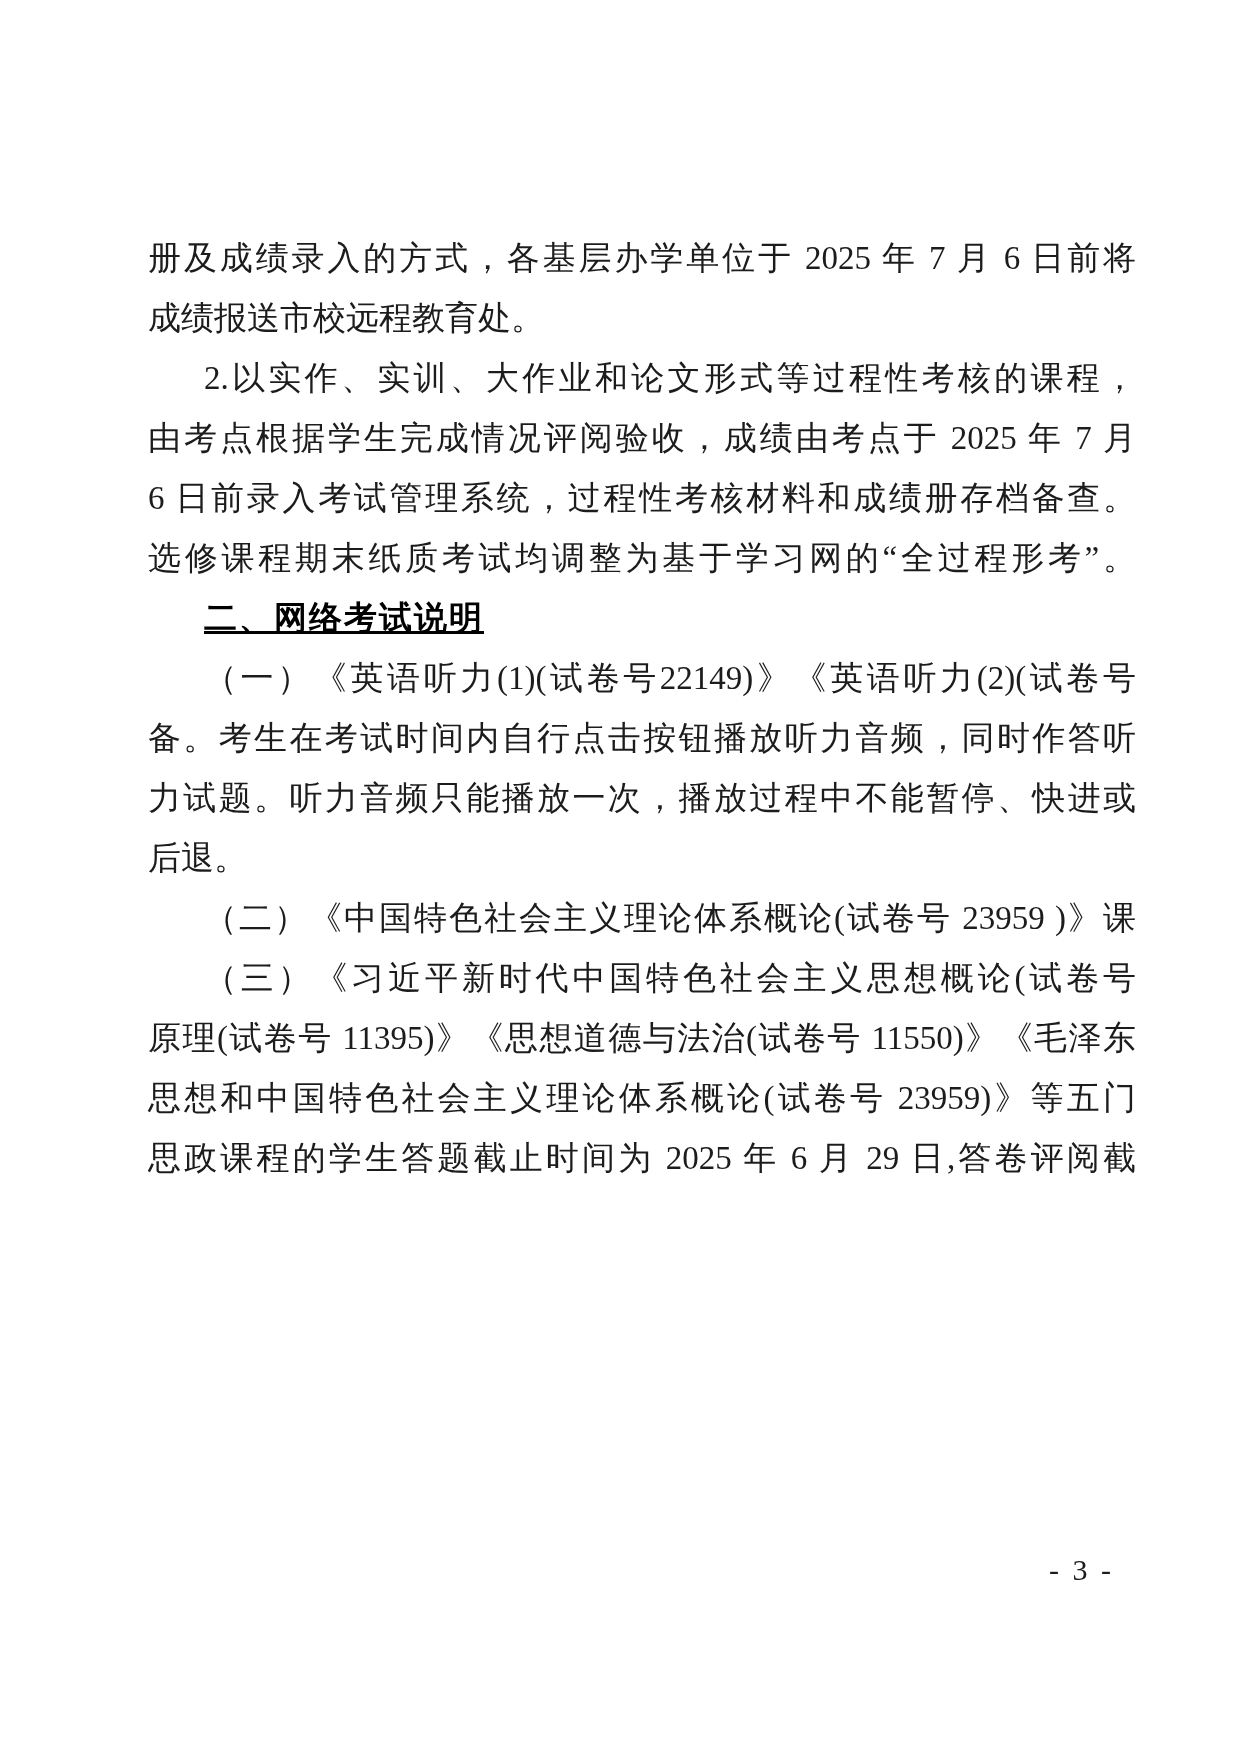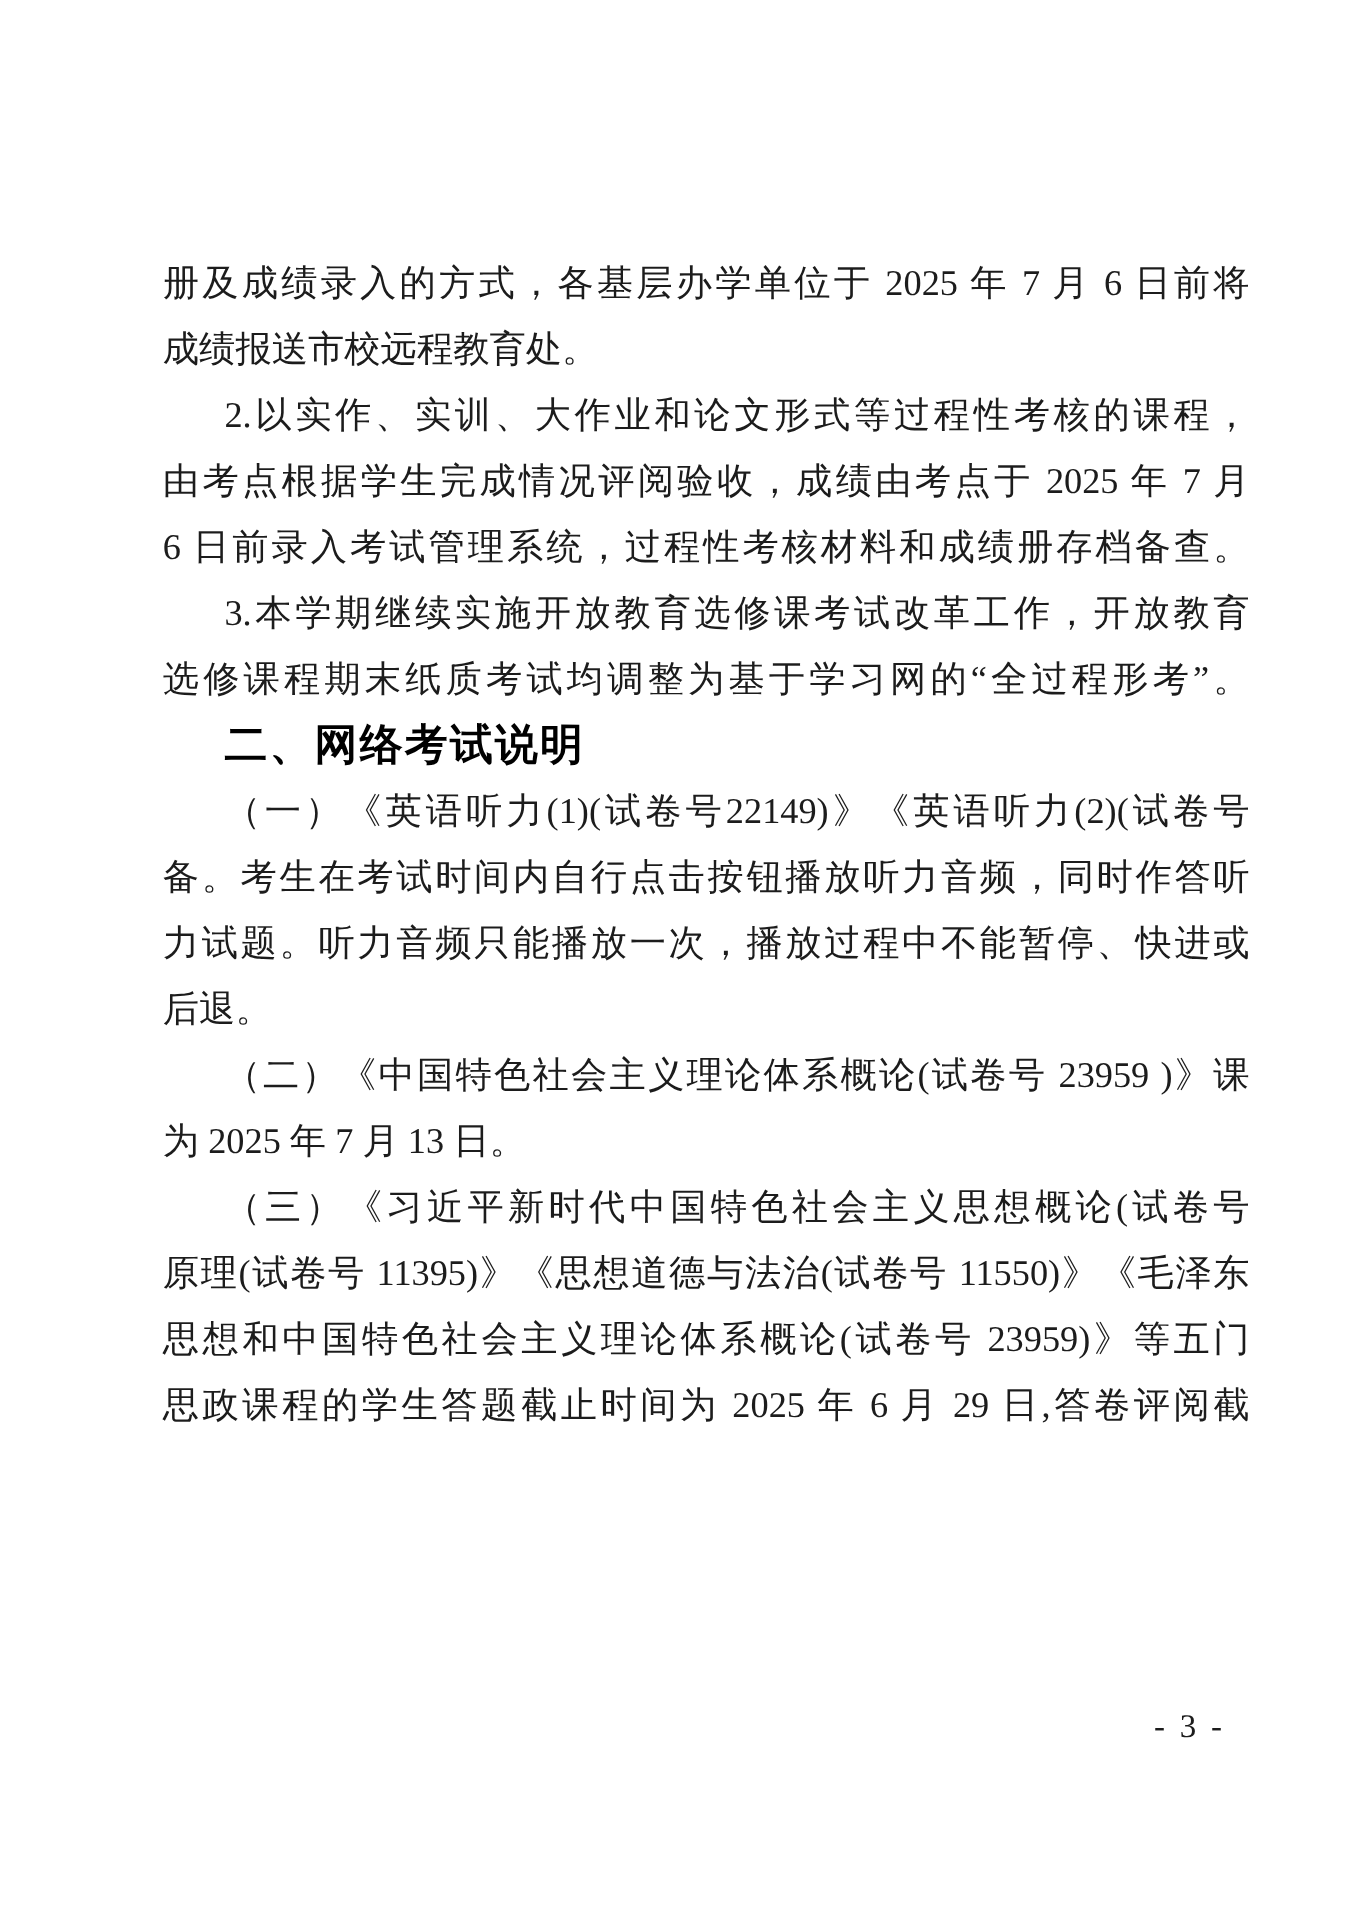--- a/index.html
+++ b/index.html
@@ -35,24 +35,25 @@
     text-align: right;
     text-align-last: left;
   }
   .indent {
     padding-left: 56px;
   }
   .heading {
     font-family: "Liberation Sans", "DejaVu Sans", sans-serif;
     font-weight: 700;
     color: #000000;
-    font-size: 39px;
+    font-size: 33px;
     letter-spacing: 2px;
     text-align: left;
     text-align-last: left;
+    text-decoration: underline;
   }
   .footer {
     position: absolute;
     top: 1550px;
     right: 150px;
     height: 40px;
     line-height: 40px;
     font-size: 30px;
     letter-spacing: 3px;
     color: #1c1c1c;
@@ -62,28 +63,26 @@
 </head>
 <body>
 
 <div class="page">
   <div class="doc-body">
     <div class="line fill">册及成绩录入的方式，各基层办学单位于 2025 年 7 月 6 日前将</div>
     <div class="line end">成绩报送市校远程教育处。</div>
     <div class="line fill indent">2.以实作、实训、大作业和论文形式等过程性考核的课程，</div>
     <div class="line fill">由考点根据学生完成情况评阅验收，成绩由考点于 2025 年 7 月</div>
     <div class="line fill">6 日前录入考试管理系统，过程性考核材料和成绩册存档备查。</div>
-    <div class="line fill indent">3.本学期继续实施开放教育选修课考试改革工作，开放教育</div>
     <div class="line fill">选修课程期末纸质考试均调整为基于学习网的“全过程形考”。</div>
     <div class="line heading indent">二、网络考试说明</div>
     <div class="line fill indent">（一）《英语听力(1)(试卷号22149)》《英语听力(2)(试卷号</div>
     <div class="line fill">备。考生在考试时间内自行点击按钮播放听力音频，同时作答听</div>
     <div class="line fill">力试题。听力音频只能播放一次，播放过程中不能暂停、快进或</div>
     <div class="line end">后退。</div>
     <div class="line fill indent">（二）《中国特色社会主义理论体系概论(试卷号 23959 )》课</div>
-    <div class="line end">为 2025 年 7 月 13 日。</div>
     <div class="line fill indent">（三）《习近平新时代中国特色社会主义思想概论(试卷号</div>
     <div class="line fill">原理(试卷号 11395)》《思想道德与法治(试卷号 11550)》《毛泽东</div>
     <div class="line fill">思想和中国特色社会主义理论体系概论(试卷号 23959)》等五门</div>
     <div class="line fill">思政课程的学生答题截止时间为 2025 年 6 月 29 日,答卷评阅截</div>
   </div>
   <div class="footer">- 3 -</div>
 </div>
 
 </body></html>

